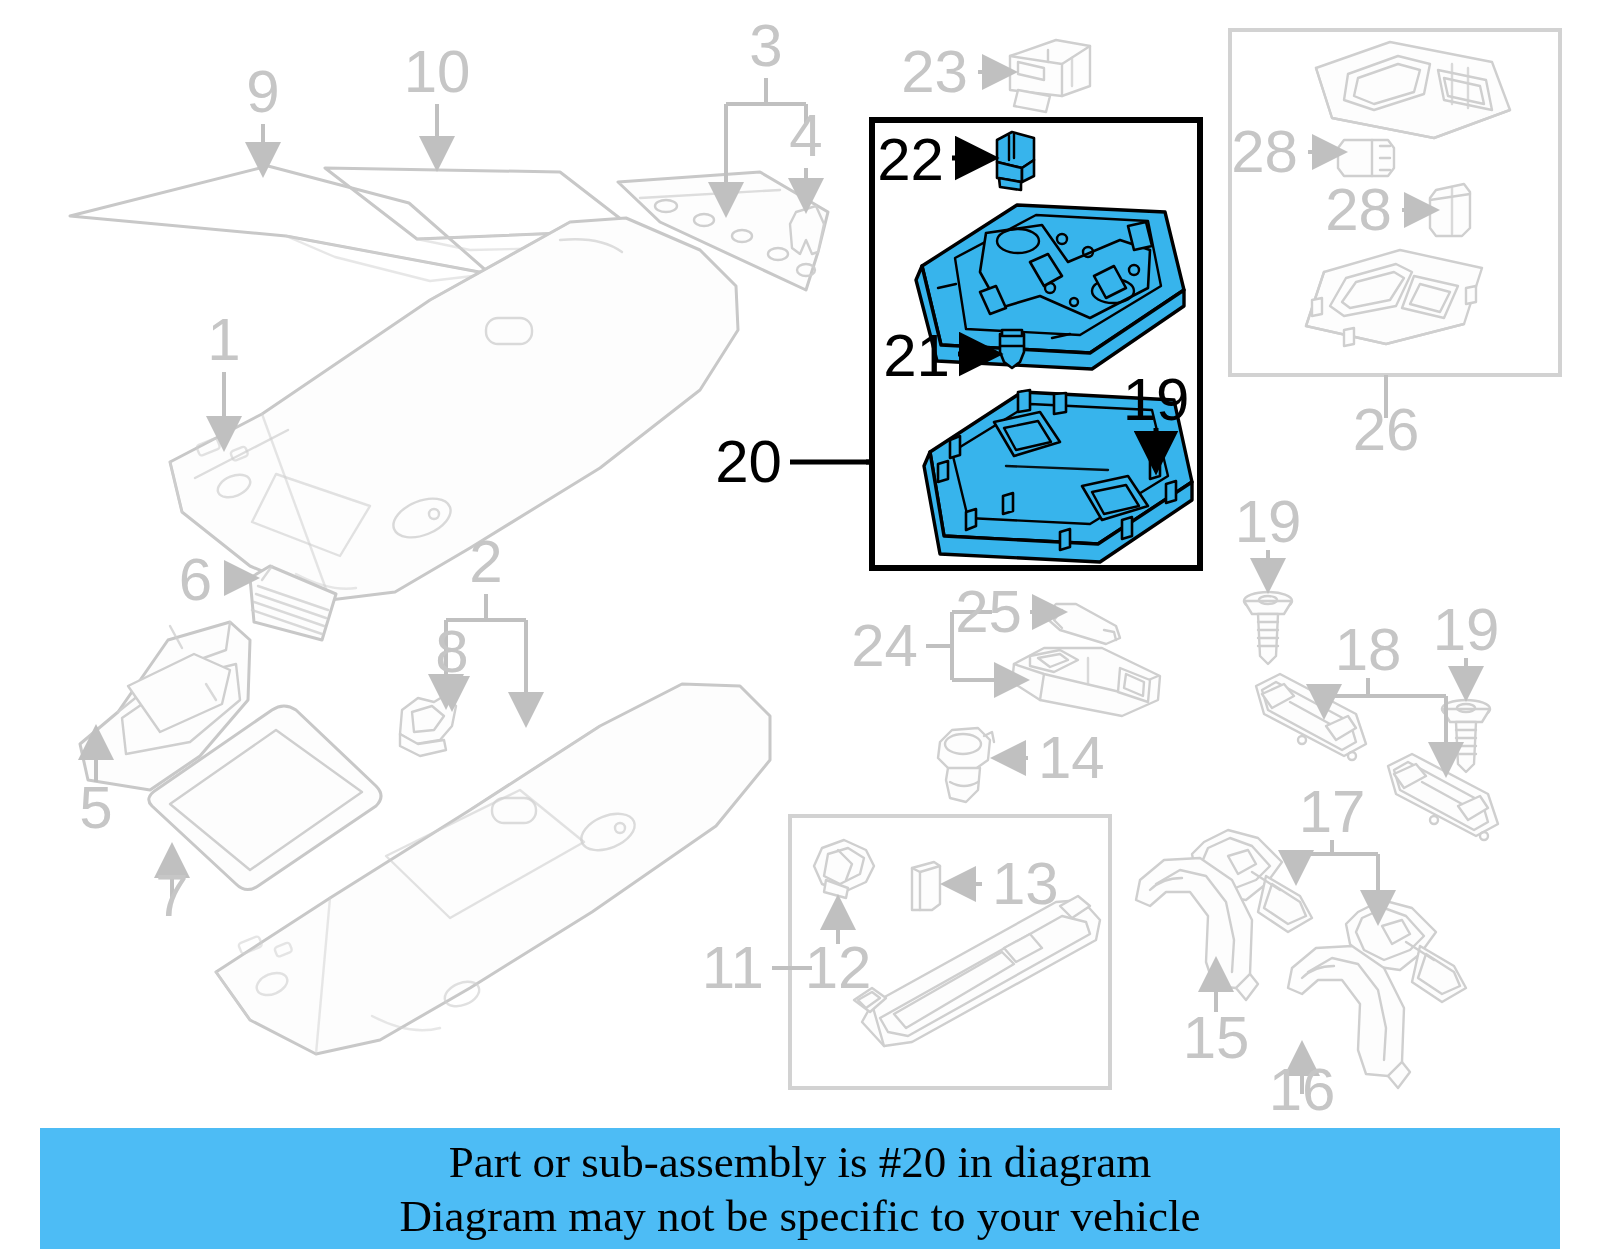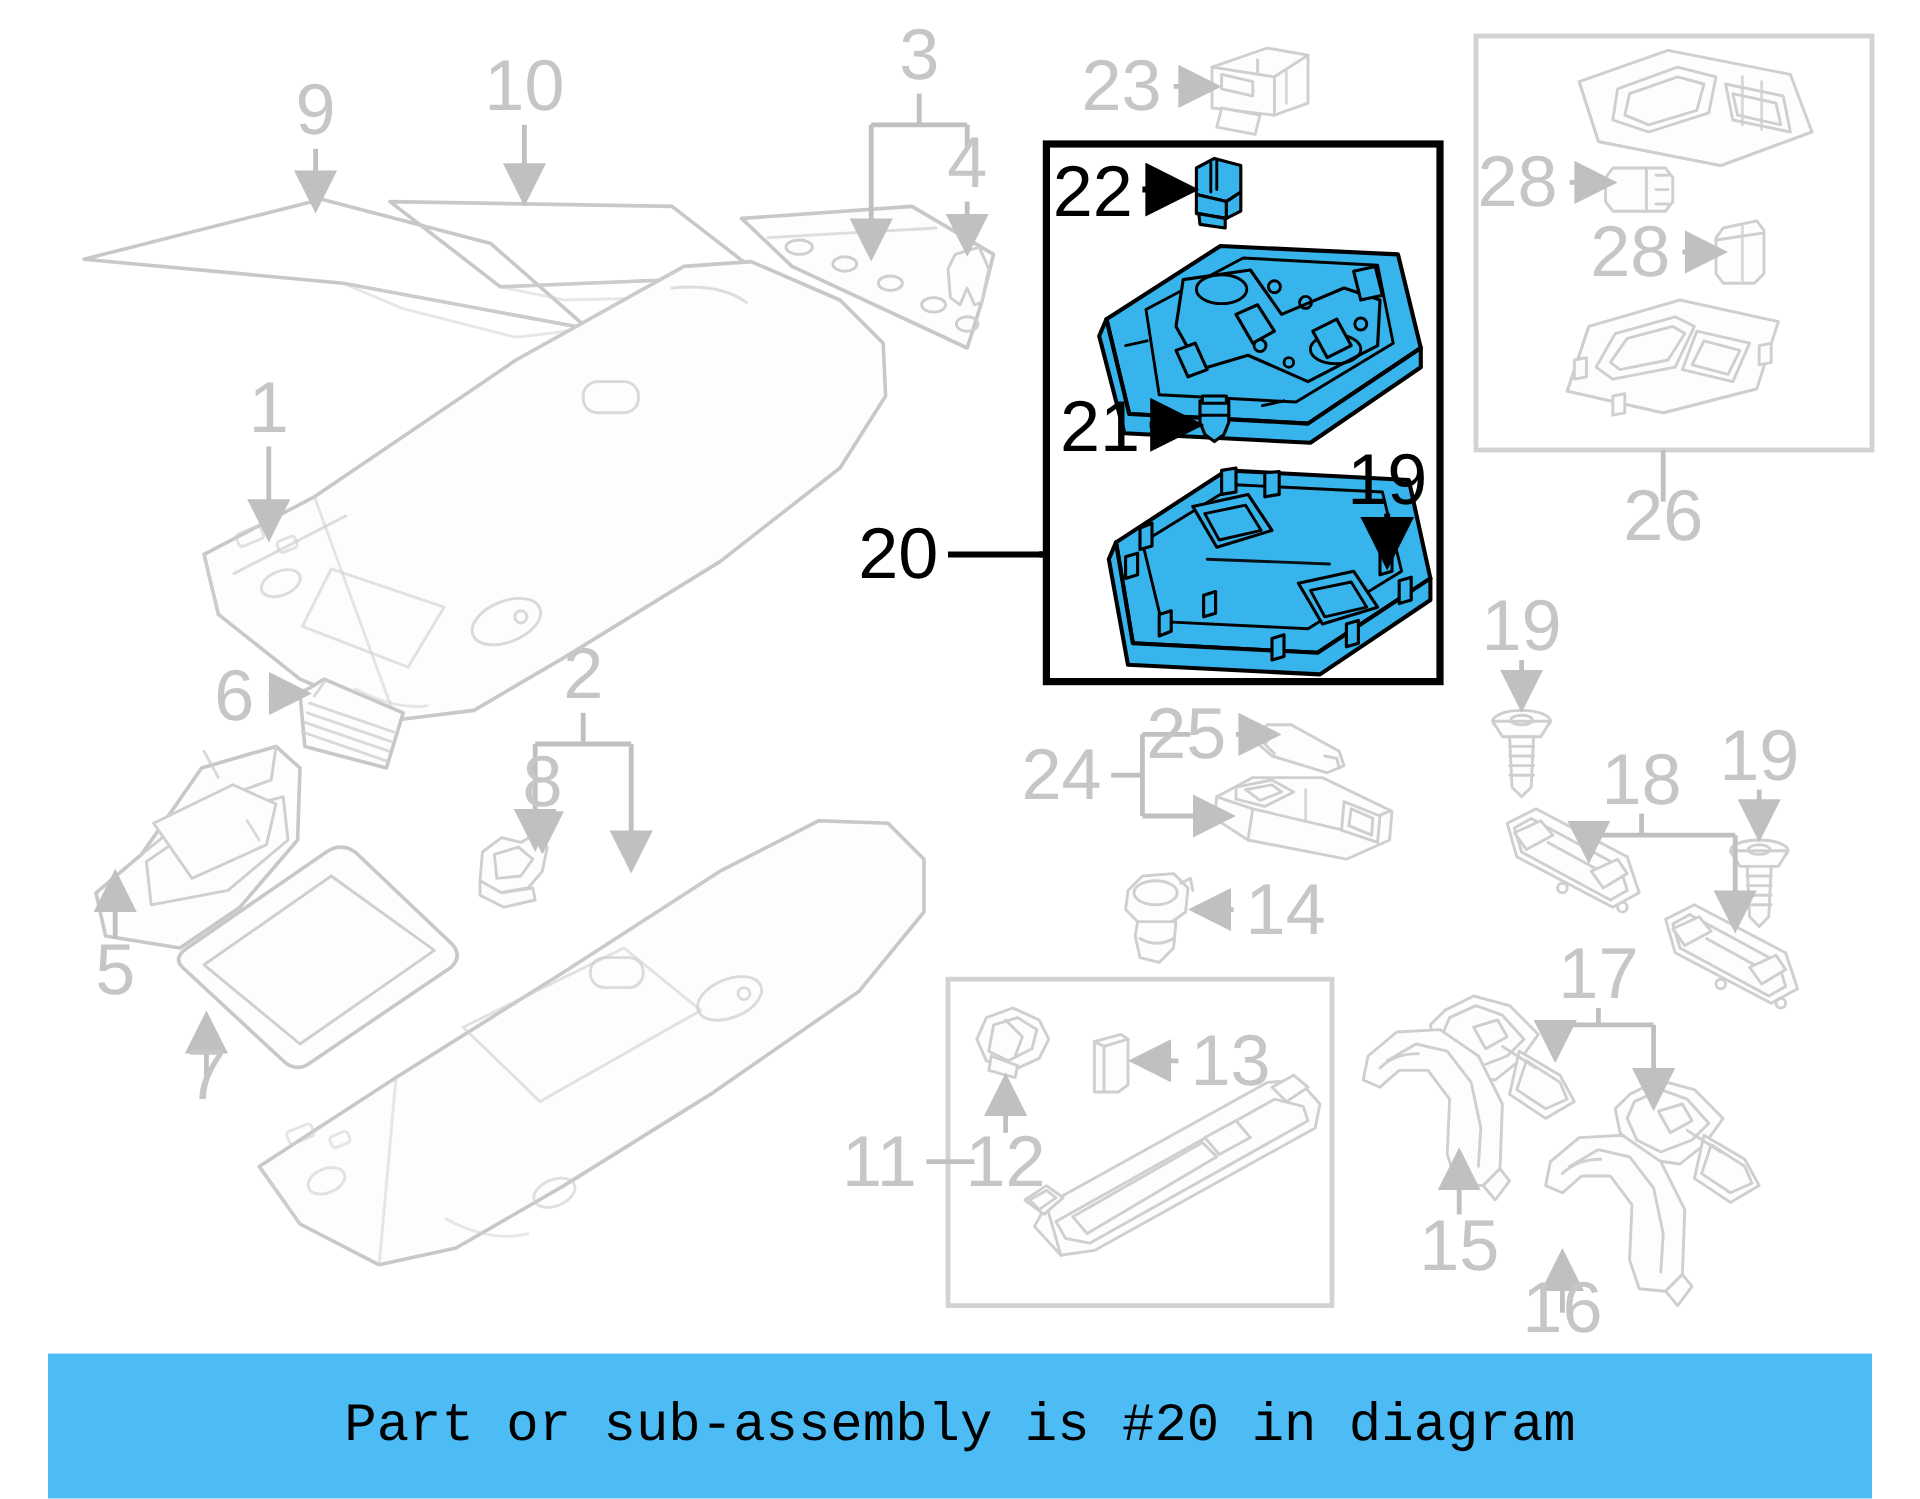--- a/index.html
+++ b/index.html
@@ -33,21 +33,21 @@
     height: 121px;
     background: #4DBCF5;
     display: flex;
     flex-direction: column;
     align-items: center;
     justify-content: center;
     box-sizing: border-box;
   }
   .banner-line {
     color: #000000;
-    font-family: Liberation Mono, monospace;
+    font-family: Liberation Serif, serif;
     font-size: 45px;
     line-height: 54px;
     letter-spacing: 0px;
     white-space: nowrap;
     text-align: right;
   }
 </style>
 </head>
 <body>
 
@@ -556,15 +556,16 @@
     </g>
 
     <g>
       <path class="lead" d="M982 884 L946 884" marker-end="url(#ah-gray)"></path>
       <text class="numg" x="992" y="904" text-anchor="start">13</text>
     </g>
   </svg>
 
   <div class="banner">
     <div class="banner-line">Part or sub-assembly is #20 in diagram</div>
+    <div class="banner-line">Diagram may not be specific to your vehicle</div>
   </div>
 
 </div>
 
 </body></html>

